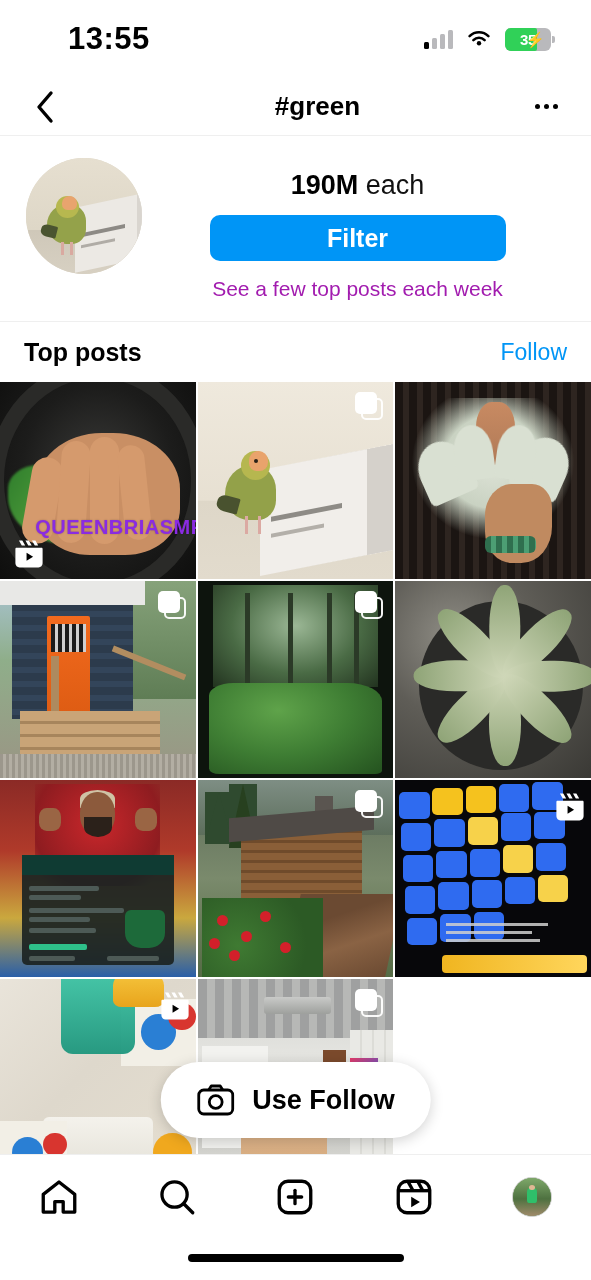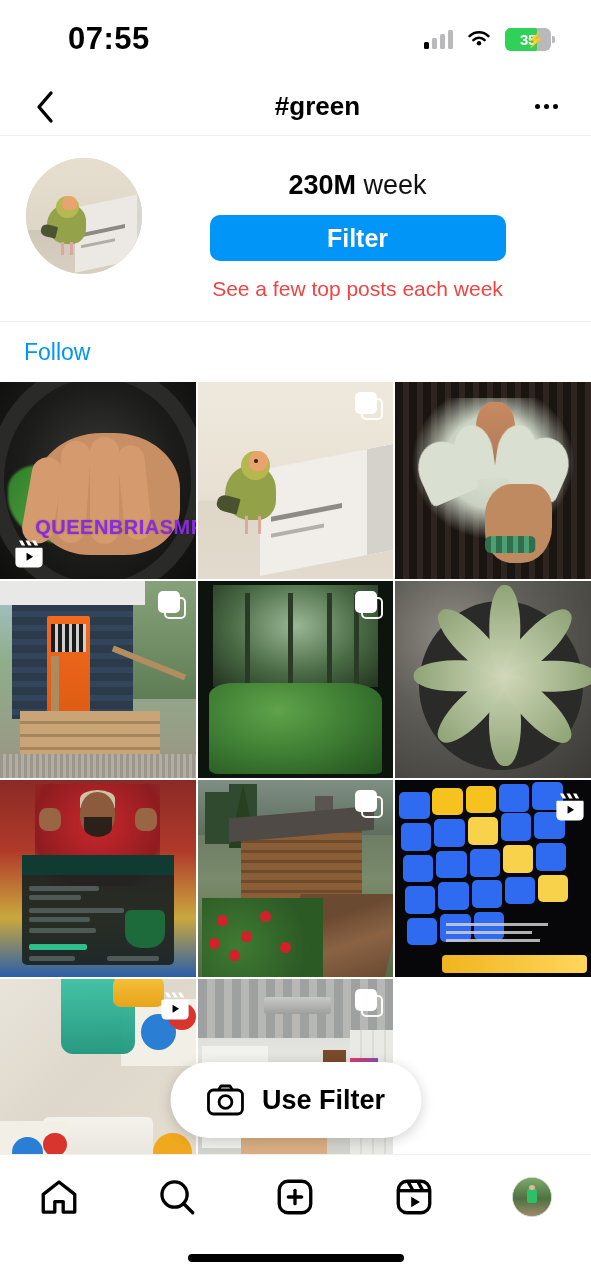--- a/index.html
+++ b/index.html
@@ -79,21 +79,21 @@
 
   .profile-right { flex: 1; display: flex; flex-direction: column; align-items: center; padding-left: 8px; }
   .posts-line { font-size: 27px; color: #000; margin: 12px 0 14px; }
   .posts-count { font-weight: 700; }
   .posts-label { font-weight: 400; color: #111; }
   .follow-btn {
     width: 296px; height: 46px; border-radius: 10px; background: #0095f6; border: none;
     color: #fff; font-size: 25px; font-weight: 700; font-family: "Liberation Sans", sans-serif;
     display: flex; align-items: center; justify-content: center; cursor: pointer;
   }
-  .follow-sub { margin-top: 16px; font-size: 21px; color: #ef4444; }
+  .follow-sub { margin-top: 16px; font-size: 21px; color: #a21caf; }
 
   
   .topbar { height: 60px; display: flex; align-items: center; justify-content: space-between; padding: 0 24px; }
   .topbar-title { font-size: 25px; font-weight: 700; color: #000; }
   .filter-link { font-size: 23px; color: #0095f6; font-weight: 400; cursor: pointer; }
 
   
   .grid { display: grid; grid-template-columns: repeat(3, 195.67px); gap: 2px; }
   .cell { position: relative; width: 195.67px; height: 197px; overflow: hidden; background: #ccc; }
   .cell .art { position: absolute; inset: 0; }
@@ -270,21 +270,21 @@
     position: absolute; left: 50%; transform: translateX(-50%); bottom: 18px;
     width: 216px; height: 8px; border-radius: 5px; background: #000;
   }
 </style>
 </head>
 <body>
 
 <div class="phone">
 
   <div class="statusbar">
-    <div class="status-time">07:55</div>
+    <div class="status-time">13:55</div>
     <div class="status-right">
       <div class="sig">
         <i class="on"></i>
           <i></i>
           <i></i>
           <i></i>
       </div>
       <svg width="28" height="20" viewBox="0 0 28 20">
         <path d="M14 16.5a2.2 2.2 0 1 0 0-4.4 2.2 2.2 0 0 0 0 4.4z" fill="#000"></path>
         <path d="M8.4 11.1a8 8 0 0 1 11.2 0" stroke="#000" stroke-width="2.6" fill="none" stroke-linecap="round"></path>
@@ -321,29 +321,30 @@
         <div class="bird"></div>
         <div class="bird-tail"></div>
         <div class="bird-head"></div>
         <div class="bird-face"></div>
         <div class="leg" style="left:30%"></div>
         <div class="leg" style="left:38%"></div>
       </div>
     </div>
     <div class="profile-right">
       <div class="posts-line">
-        <span class="posts-count">230M</span>
-        <span class="posts-label">week</span>
+        <span class="posts-count">190M</span>
+        <span class="posts-label">each</span>
       </div>
       <button class="follow-btn">Filter</button>
       <div class="follow-sub">See a few top posts each week</div>
     </div>
   </div>
 
   <div class="topbar">
+    <div class="topbar-title">Top posts</div>
     <div class="filter-link">Follow</div>
   </div>
 
   <div class="grid">
 
     <div class="cell">
       <div class="art a-bowl">
         <div class="rim"></div>
           <div class="green"></div>
         <div class="hand" style="left:18%;top:26%;width:74%;height:62%;"></div>
@@ -577,21 +578,21 @@
     </div>
 
   </div>
 
   <div class="use-hashtag">
     <svg width="38" height="32" viewBox="0 0 38 32">
       <rect x="2" y="6" width="34" height="24" rx="5" stroke="#000" stroke-width="2.8" fill="none"></rect>
       <path d="M12 6 L14.5 2 L23.5 2 L26 6" stroke="#000" stroke-width="2.8" fill="none" stroke-linejoin="round"></path>
       <circle cx="19" cy="18" r="6.4" stroke="#000" stroke-width="2.8" fill="none"></circle>
     </svg>
-    <div class="label">Use Filter</div>
+    <div class="label">Use Follow</div>
   </div>
 
   <div class="tabbar">
     <div class="tab">
       <svg width="42" height="42" viewBox="0 0 24 24" fill="none" stroke="#000" stroke-width="1.9" stroke-linejoin="round">
         <path d="M3 10.5 L12 3.4 L21 10.5 V20.6 H14.4 V14.6 H9.6 V20.6 H3 Z"></path>
       </svg>
     </div>
     <div class="tab">
       <svg width="42" height="42" viewBox="0 0 24 24" fill="none" stroke="#000" stroke-width="1.9" stroke-linecap="round">

